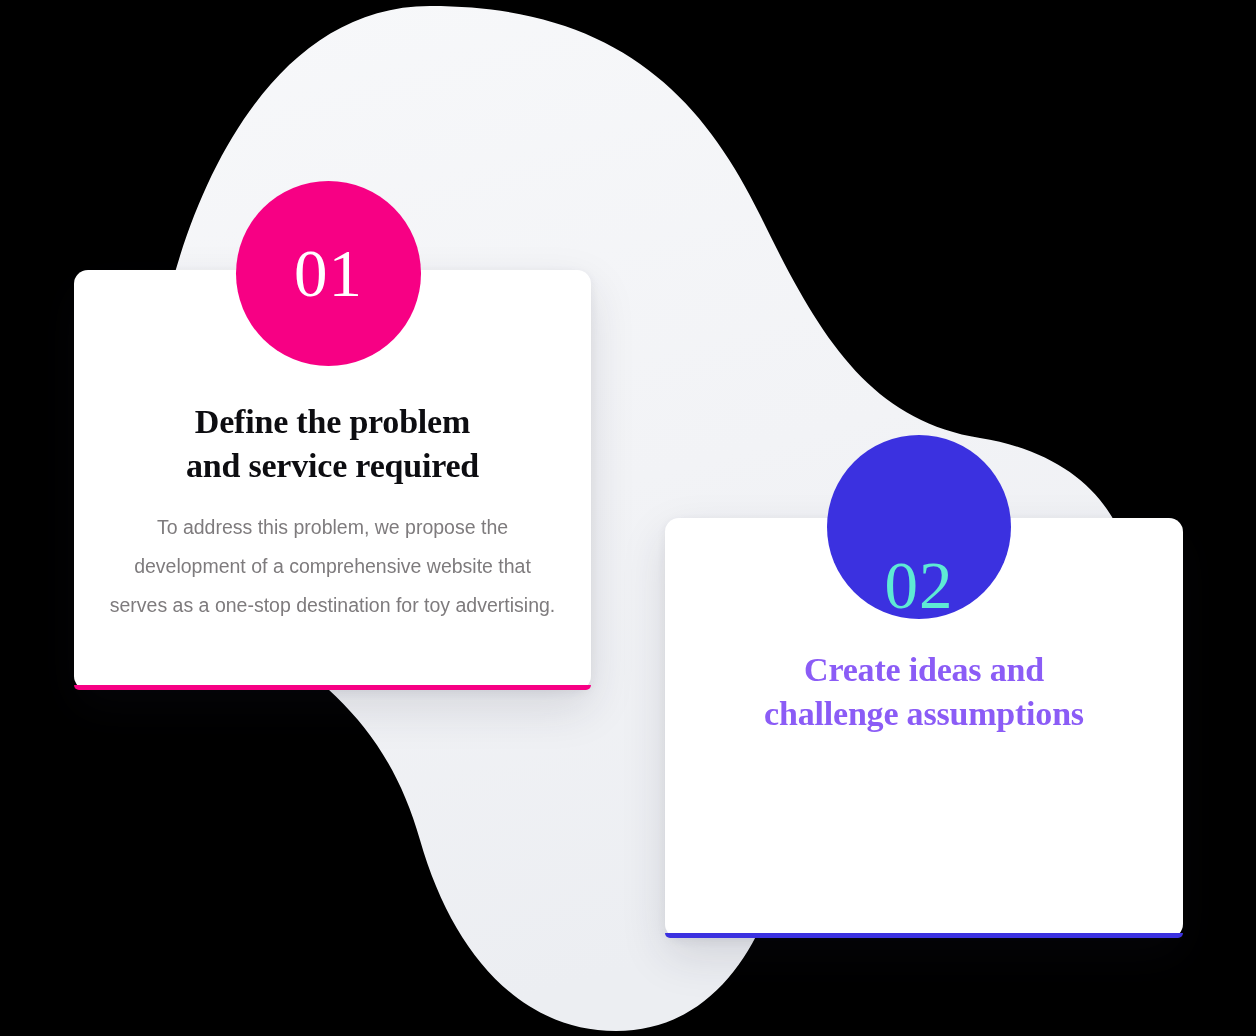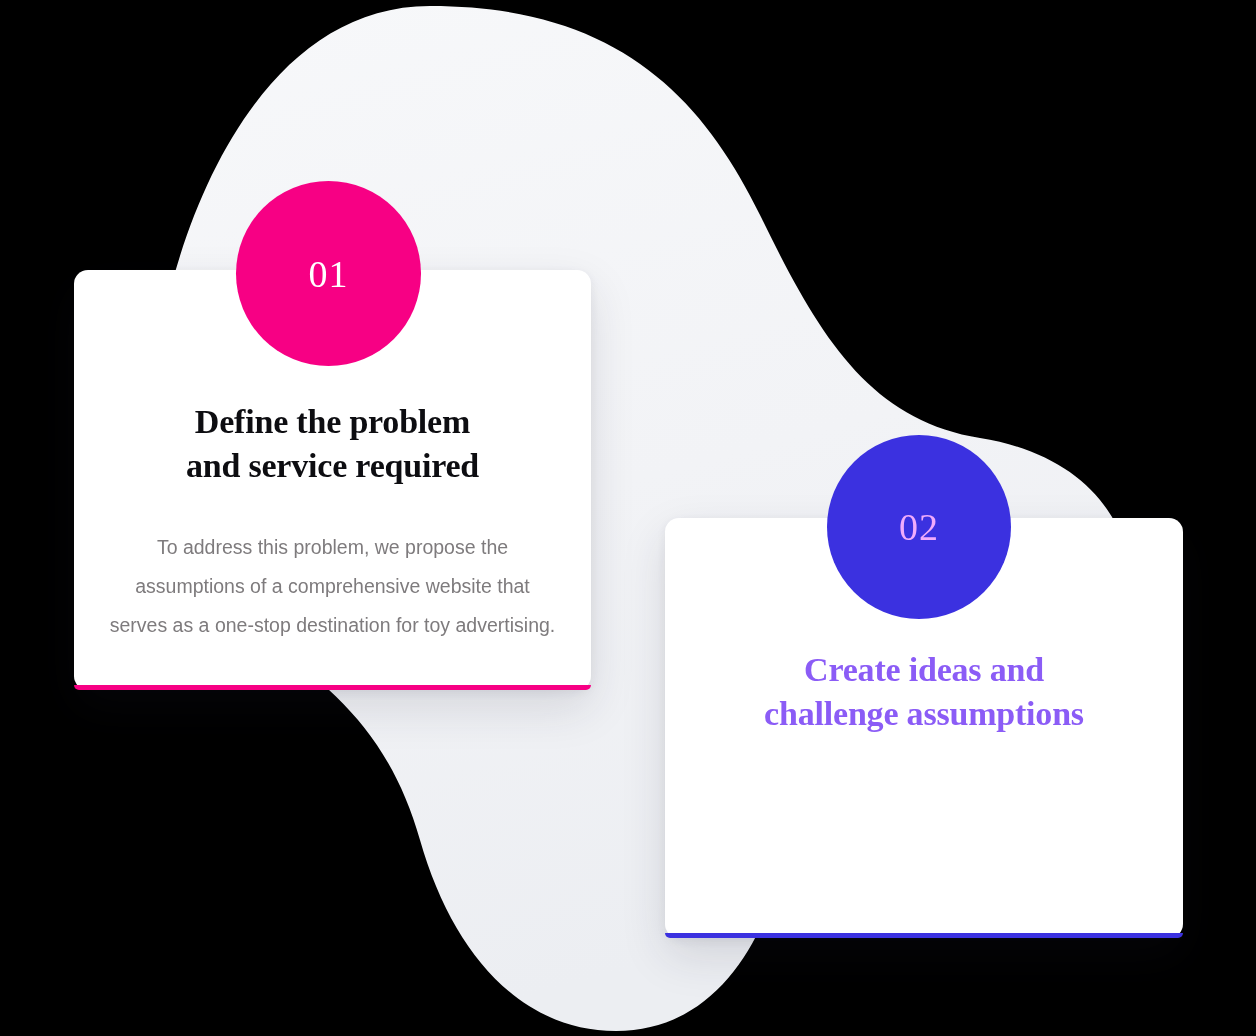--- a/index.html
+++ b/index.html
@@ -41,21 +41,20 @@
     position: absolute;
     left: 0;
     right: 0;
     top: 0;
     bottom: 0;
     padding: 0 26px;
     display: flex;
     flex-direction: column;
     justify-content: flex-start;
     box-sizing: border-box;
-    gap: 20px;
   }
 
   #card-1 {
     left: 74px;
     top: 270px;
     width: 517px;
     height: 420px;
     box-shadow: 0 18px 46px rgba(40, 40, 60, 0.13),
                 0 3px 10px rgba(40, 40, 60, 0.07);
   }
@@ -82,21 +81,21 @@
   
   .badge {
     position: absolute;
     border-radius: 50%;
     display: flex;
     align-items: center;
     justify-content: center;
     color: #ffffff;
     font-family: "Liberation Serif", serif;
     font-weight: 400;
-    font-size: 38px;
+    font-size: 67px;
     line-height: 1;
     letter-spacing: 1px;
     user-select: none;
   }
   #badge-1 {
     left: 236px;
     top: 181px;
     width: 185px;
     height: 185px;
   }
@@ -159,34 +158,34 @@
       C 392 742 340 692 268 642
       C 186 585 140 498 152 388
       C 168 238 252 6 430 6
       Z" fill="url(#blobGrad)"></path>
   </svg>
 
   <div class="card" id="card-1" style="background: rgb(255, 255, 255);">
     <div class="card-inner">
       <h2 class="card-title" style="color: rgb(13, 13, 17);">Define the problem
 and service required</h2>
-      <p class="card-body" style="color: rgb(126, 123, 125);">To address this problem, we propose the assumptions of a comprehensive website that serves as a one-stop destination for toy advertising.</p>
+      <p class="card-body" style="color: rgb(126, 123, 125);">To address this problem, we propose the development of a comprehensive website that serves as a one-stop destination for toy advertising.</p>
     </div>
     <div class="card-rule" id="rule-1" style="background: rgb(247, 0, 132);"></div>
   </div>
 
   <div class="badge" id="badge-1" style="background: rgb(247, 0, 132); color: rgb(255, 255, 255);">
     <span>01</span>
   </div>
 
   <div class="card" id="card-2" style="background: rgb(255, 255, 255);">
     <div class="card-inner">
       <h2 class="card-title" style="color: #8b5cf6;">Create ideas and
 challenge assumptions</h2>
     </div>
     <div class="card-rule" id="rule-2" style="background: rgb(59, 49, 224);"></div>
   </div>
 
-  <div class="badge" id="badge-2" style="background: rgb(59, 49, 224); color: #f0abfc;">
+  <div class="badge" id="badge-2" style="background: rgb(59, 49, 224); color: #5eead4; align-items: flex-end;">
     <span>02</span>
   </div>
 
 </div>
 
 </body></html>

